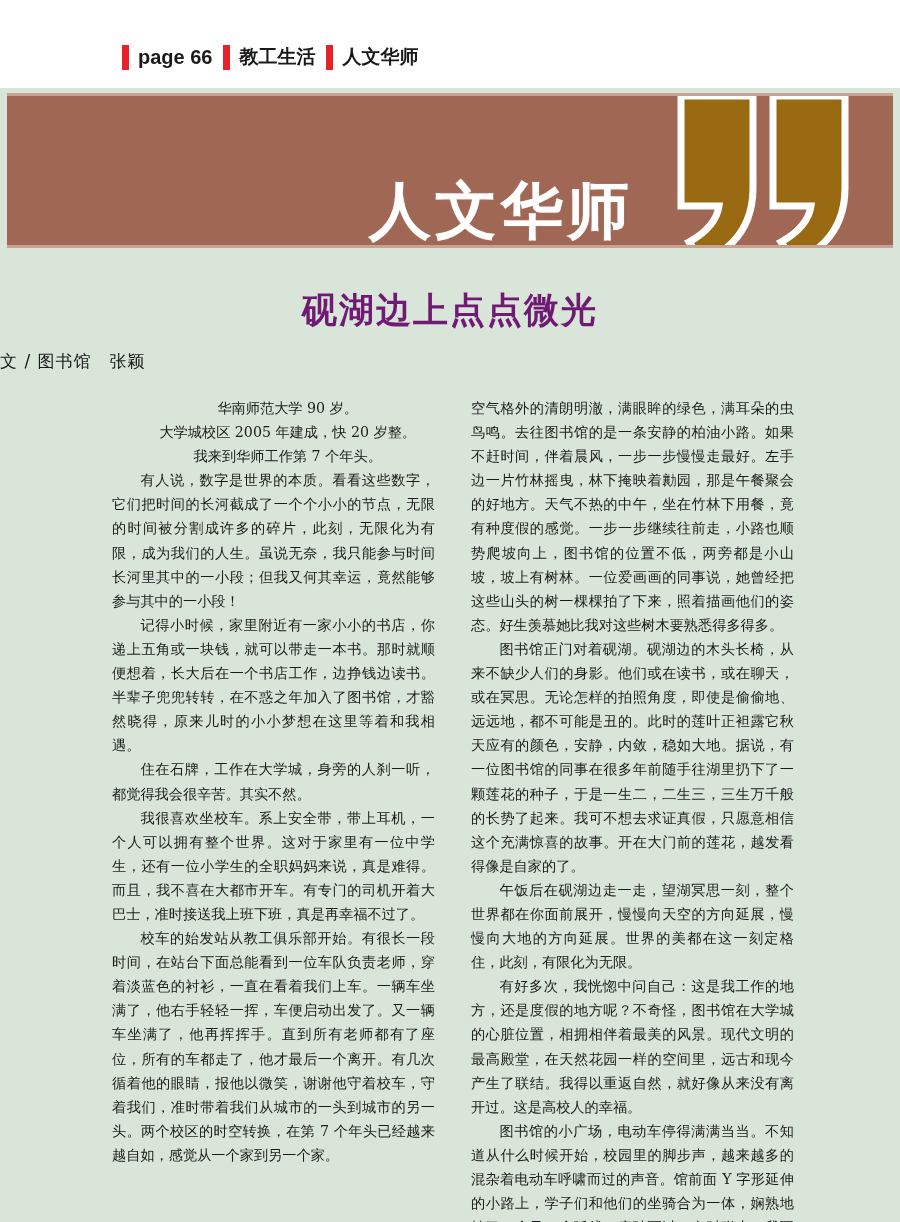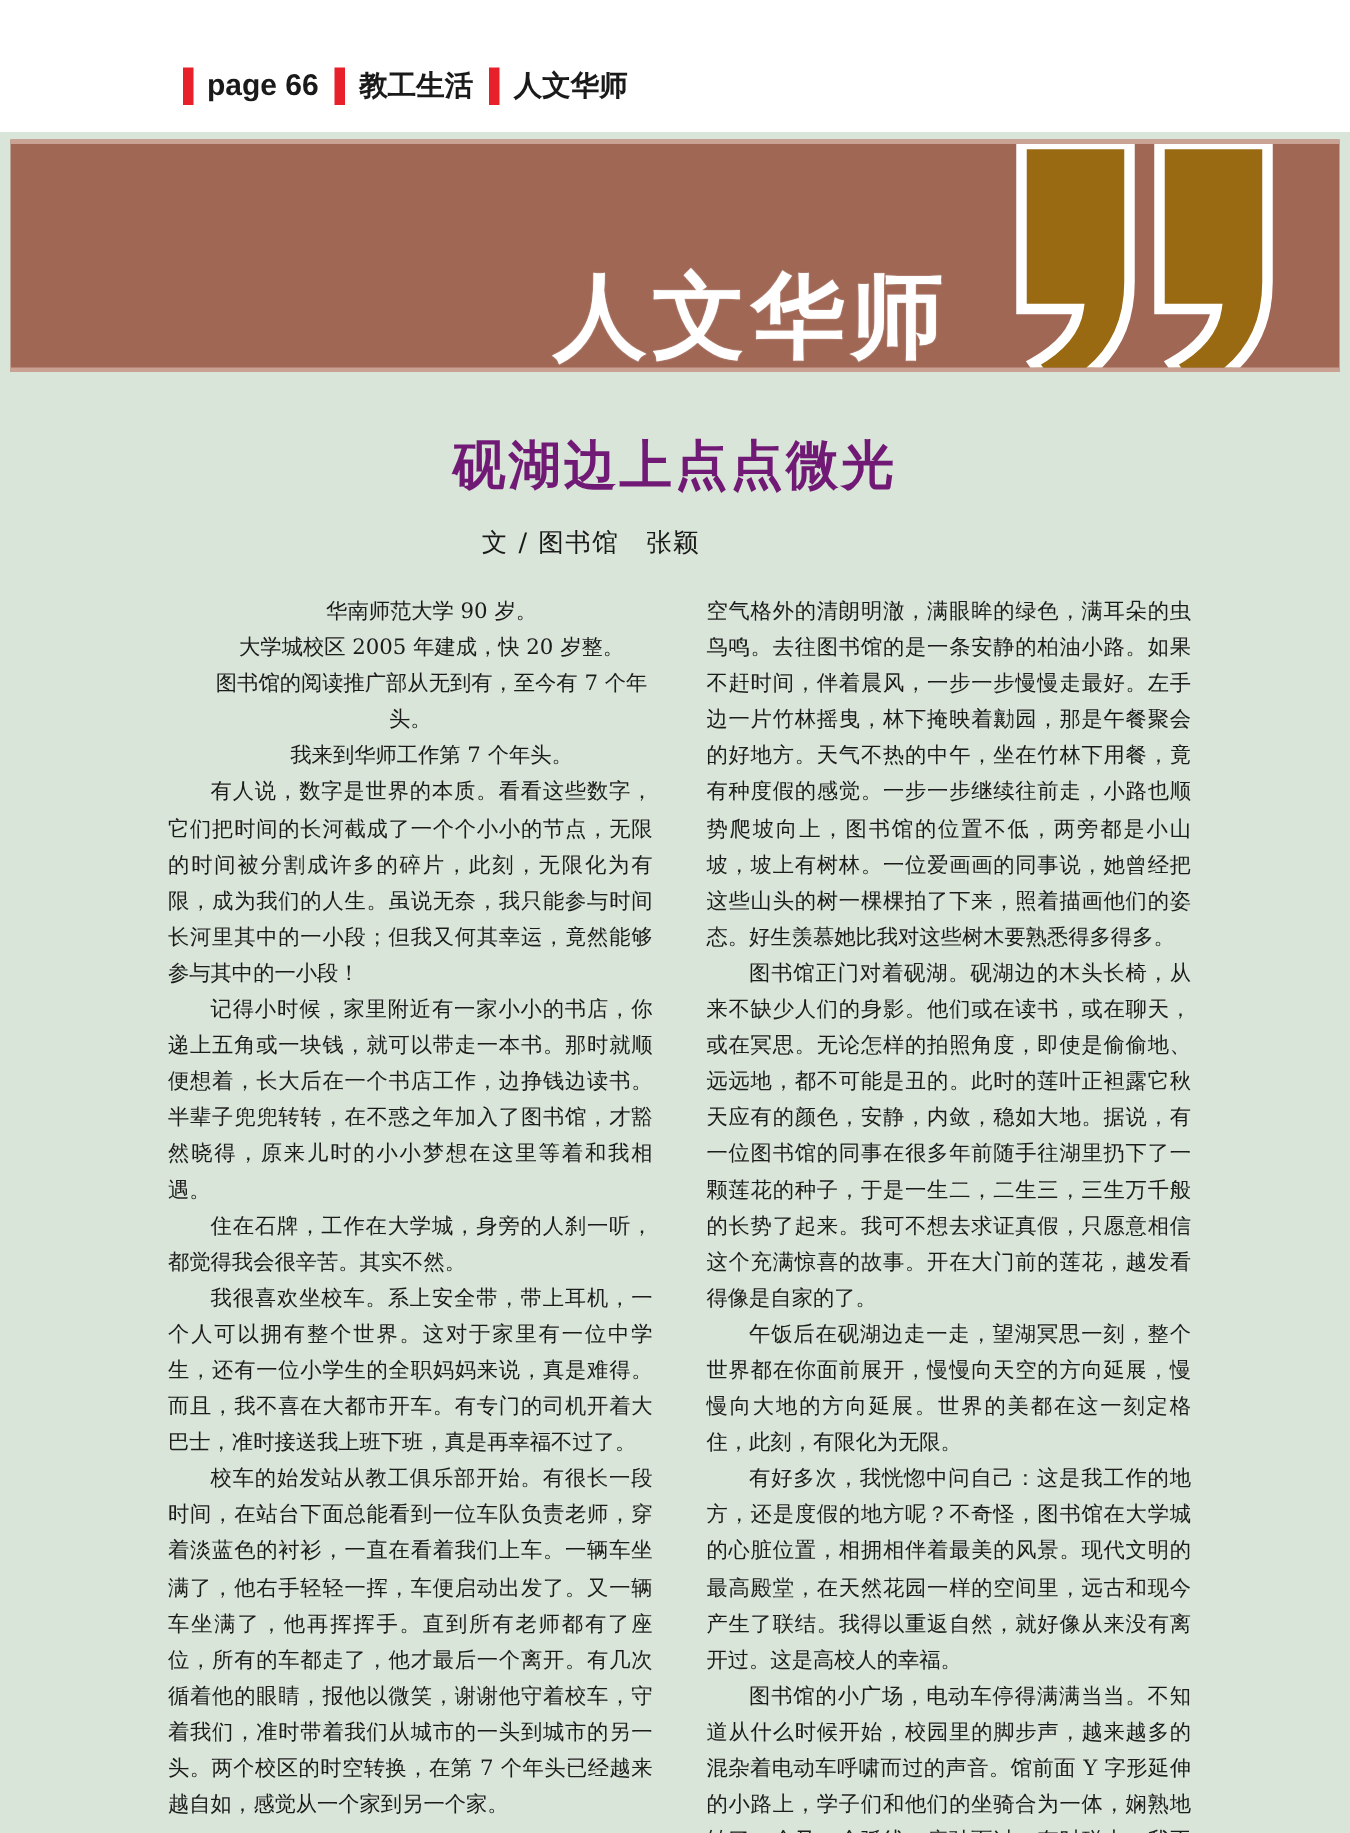--- a/index.html
+++ b/index.html
@@ -110,21 +110,21 @@
     font-size: 35px;
     font-weight: 700;
     color: #701a75;
     letter-spacing: 2px;
   }
   .byline {
     position: absolute;
     left: 0;
     top: 350px;
     width: 788px;
-    text-align: center;
+    text-align: left;
     font-family: "DejaVu Sans", "Liberation Sans", sans-serif;
     font-size: 17px;
     font-weight: 400;
     color: #1a1a1a;
     letter-spacing: 1px;
   }
 
   
   .columns {
     position: absolute;
@@ -183,21 +183,20 @@
     </svg>
   </div>
 
   <div class="headline">砚湖边上点点微光</div>
   <div class="byline">文 / 图书馆　张颖</div>
 
   <div class="columns">
     <div class="col">
       <p class="lines">华南师范大学 90 岁。</p>
       <p class="lines">大学城校区 2005 年建成，快 20 岁整。</p>
-      <p class="lines">图书馆的阅读推广部从无到有，至今有 7 个年头。</p>
       <p class="lines">我来到华师工作第 7 个年头。</p>
       <p>有人说，数字是世界的本质。看看这些数字，它们把时间的长河截成了一个个小小的节点，无限的时间被分割成许多的碎片，此刻，无限化为有限，成为我们的人生。虽说无奈，我只能参与时间长河里其中的一小段；但我又何其幸运，竟然能够参与其中的一小段！</p>
       <p>记得小时候，家里附近有一家小小的书店，你递上五角或一块钱，就可以带走一本书。那时就顺便想着，长大后在一个书店工作，边挣钱边读书。半辈子兜兜转转，在不惑之年加入了图书馆，才豁然晓得，原来儿时的小小梦想在这里等着和我相遇。</p>
       <p>住在石牌，工作在大学城，身旁的人刹一听，都觉得我会很辛苦。其实不然。</p>
       <p>我很喜欢坐校车。系上安全带，带上耳机，一个人可以拥有整个世界。这对于家里有一位中学生，还有一位小学生的全职妈妈来说，真是难得。而且，我不喜在大都市开车。有专门的司机开着大巴士，准时接送我上班下班，真是再幸福不过了。</p>
       <p>校车的始发站从教工俱乐部开始。有很长一段时间，在站台下面总能看到一位车队负责老师，穿着淡蓝色的衬衫，一直在看着我们上车。一辆车坐满了，他右手轻轻一挥，车便启动出发了。又一辆车坐满了，他再挥挥手。直到所有老师都有了座位，所有的车都走了，他才最后一个离开。有几次循着他的眼睛，报他以微笑，谢谢他守着校车，守着我们，准时带着我们从城市的一头到城市的另一头。两个校区的时空转换，在第 7 个年头已经越来越自如，感觉从一个家到另一个家。</p>
 
     </div>
     <div class="col">
       <p class="noindent">空气格外的清朗明澈，满眼眸的绿色，满耳朵的虫鸟鸣。去往图书馆的是一条安静的柏油小路。如果不赶时间，伴着晨风，一步一步慢慢走最好。左手边一片竹林摇曳，林下掩映着勷园，那是午餐聚会的好地方。天气不热的中午，坐在竹林下用餐，竟有种度假的感觉。一步一步继续往前走，小路也顺势爬坡向上，图书馆的位置不低，两旁都是小山坡，坡上有树林。一位爱画画的同事说，她曾经把这些山头的树一棵棵拍了下来，照着描画他们的姿态。好生羡慕她比我对这些树木要熟悉得多得多。</p>

